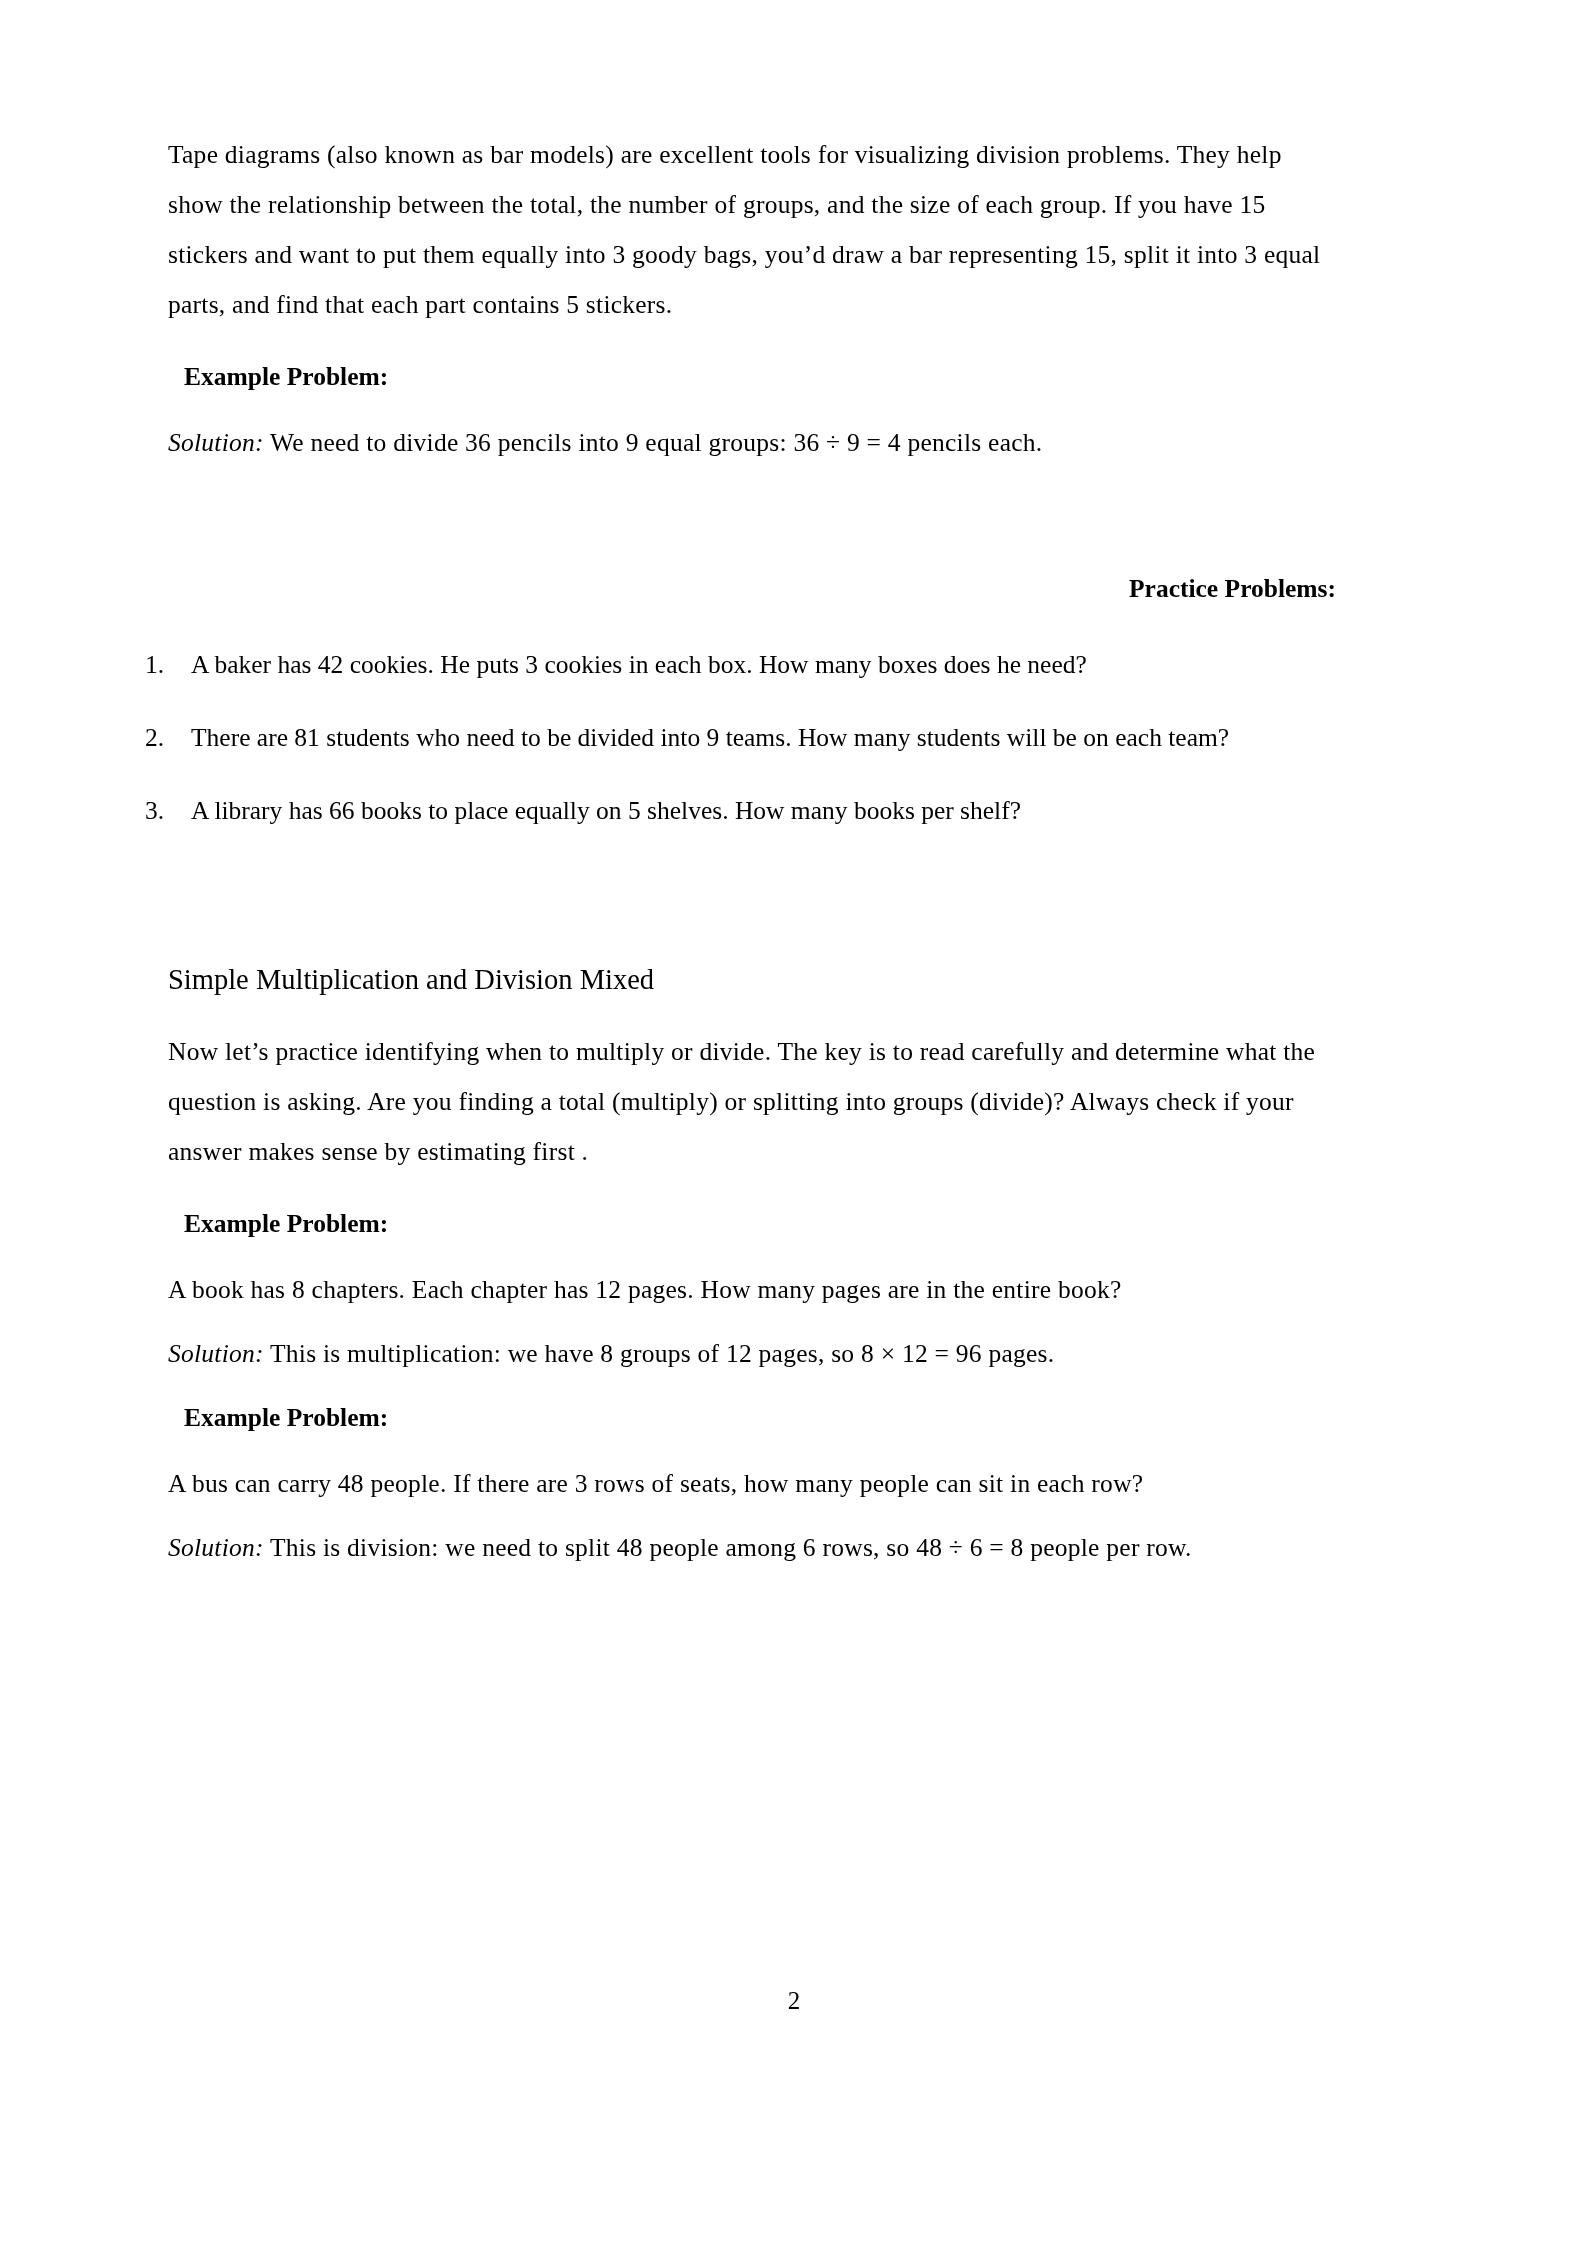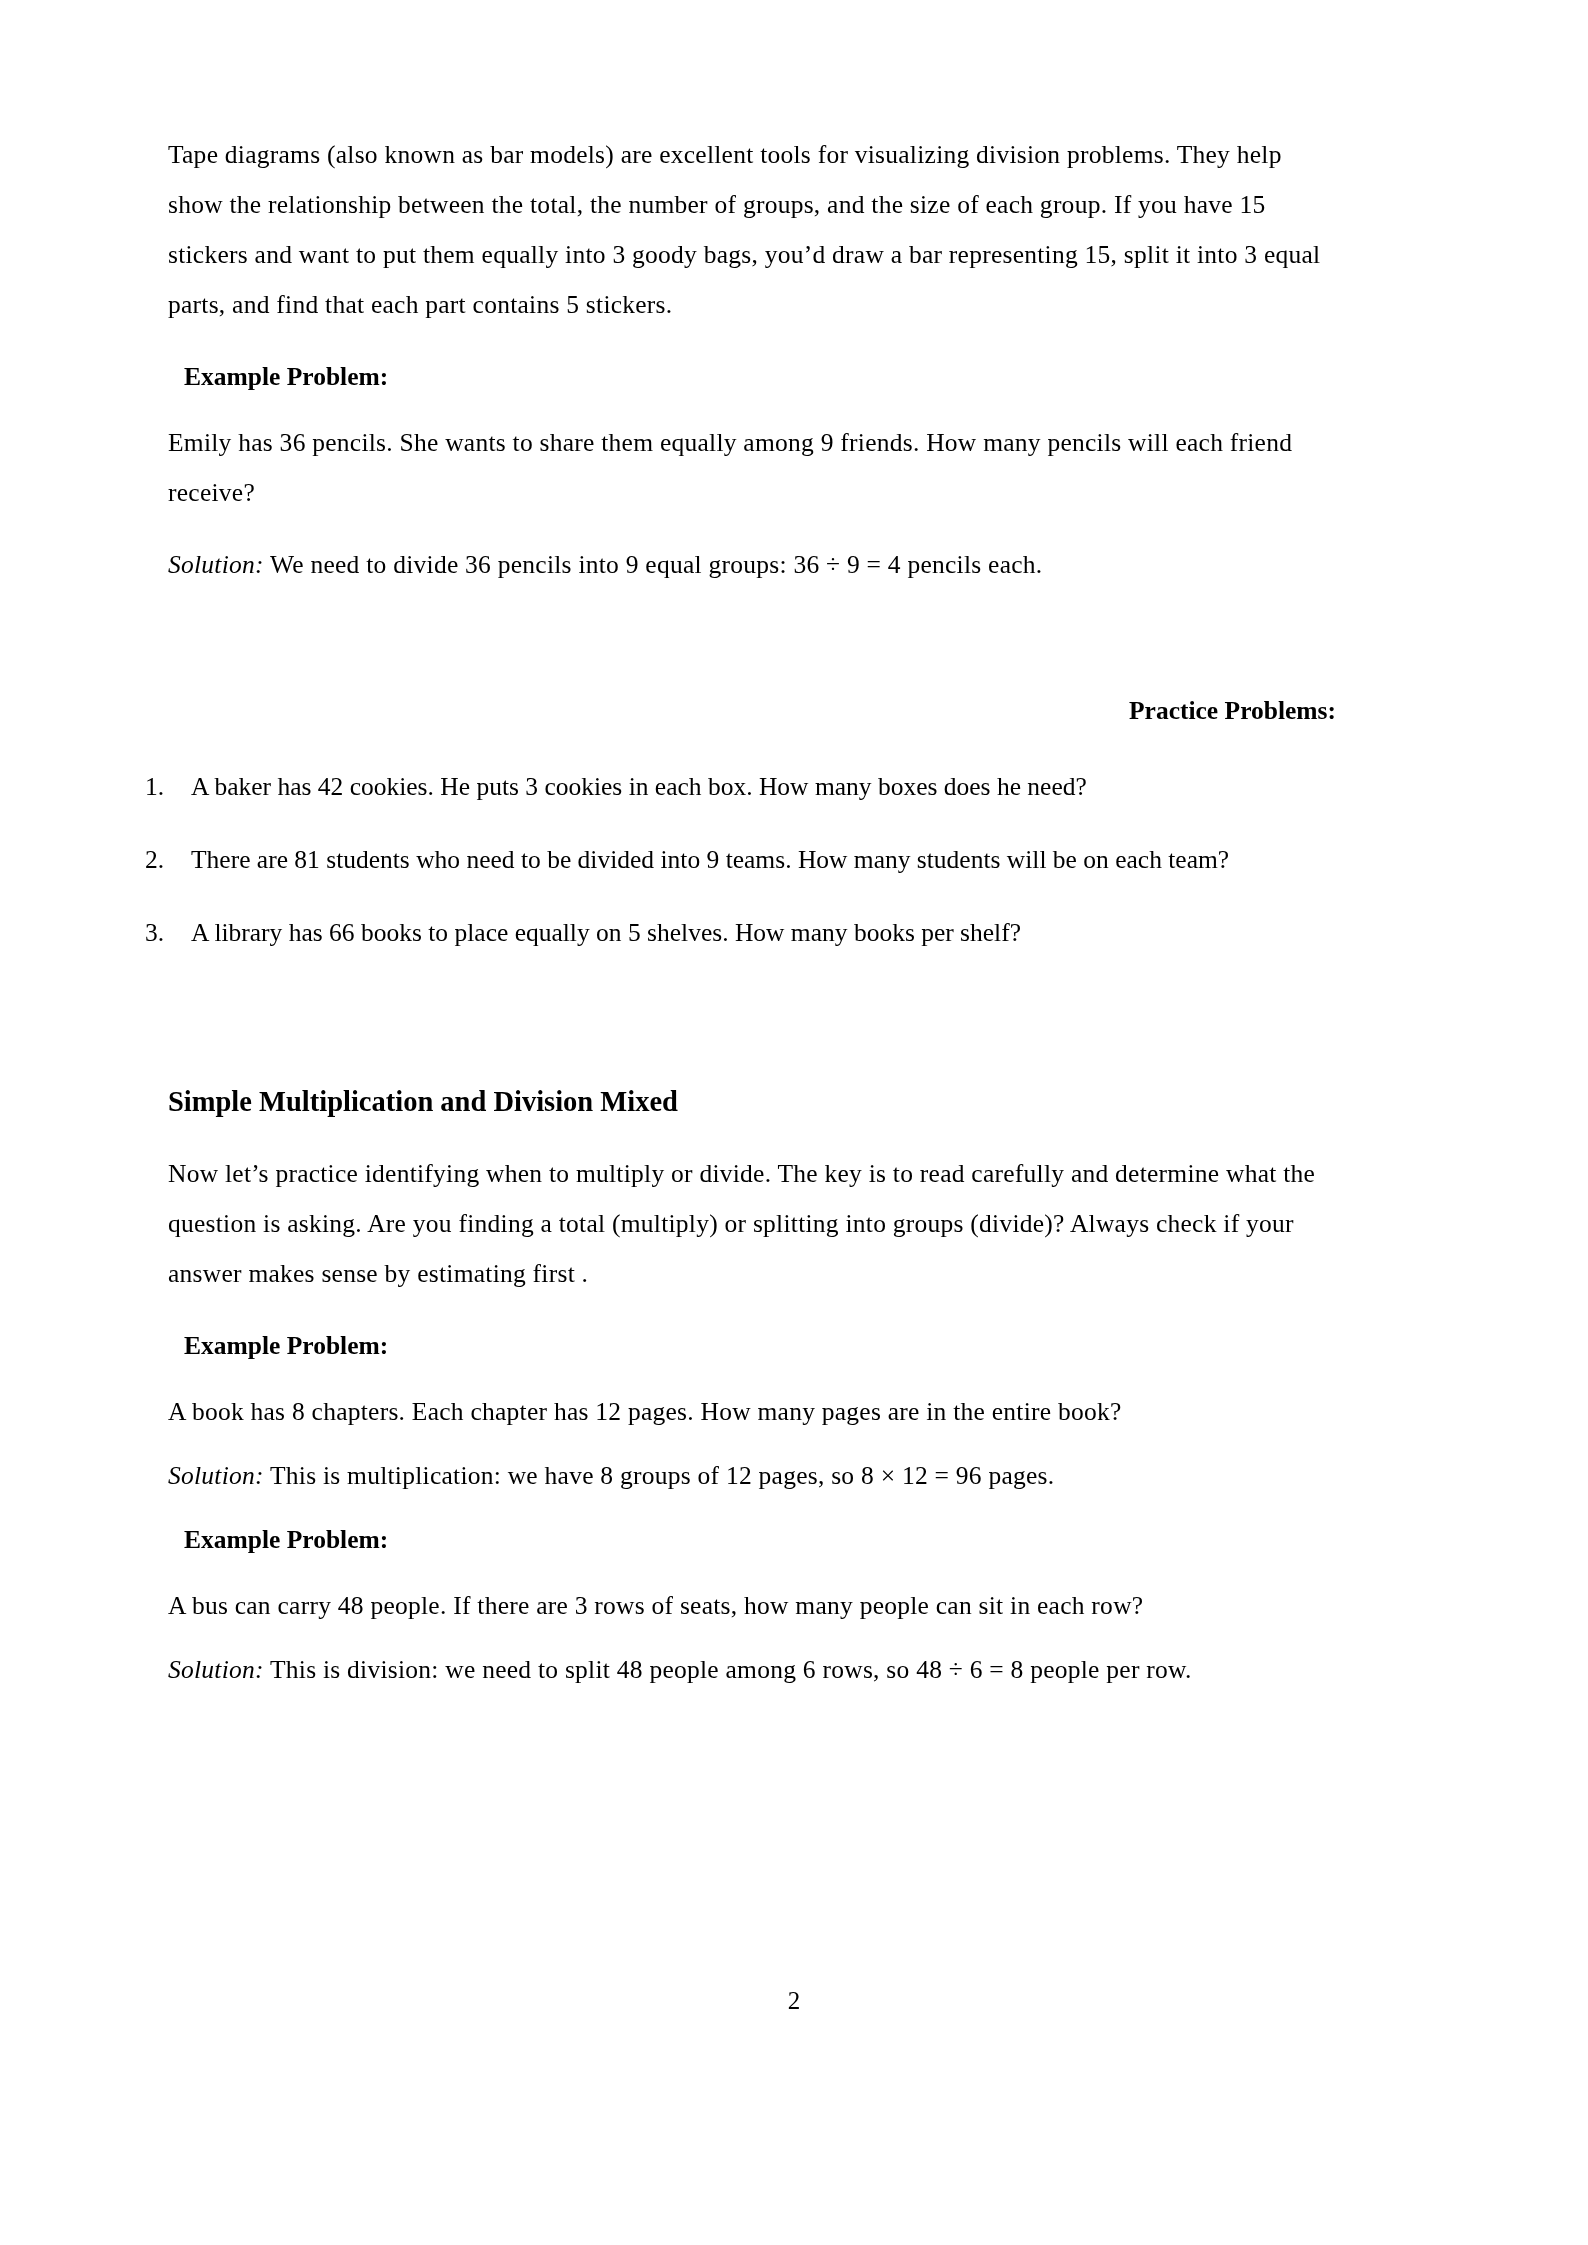--- a/index.html
+++ b/index.html
@@ -40,21 +40,21 @@
   .bold-label {
     font-weight: bold;
     font-size: 25.5px;
     line-height: 50px;
     margin: 0 0 16px 16px;
   }
   .solution-word {
     font-style: italic;
   }
   .section-heading {
-    font-weight: bold;
+    font-weight: normal;
     font-size: 28.5px;
     line-height: 50px;
     margin: 0 0 22px 0;
   }
   .spacer-lg { height: 74px; }
   .spacer-xl { height: 96px; }
   .practice-heading {
     font-weight: bold;
     font-size: 25.5px;
     line-height: 50px;
@@ -98,21 +98,20 @@
 </head>
 <body>
 
 <div class="page">
   <div class="content">
 
     <p class="para">Tape diagrams (also known as bar models) are excellent tools for visualizing division problems. They help show the relationship between the total, the number of groups, and the size of each group. If you have 15 stickers and want to put them equally into 3 goody bags, you’d draw a bar representing 15, split it into 3 equal parts, and find that each part contains 5 stickers.</p>
 
     <div class="bold-label">Example Problem:</div>
 
-    <p class="para">Emily has 36 pencils. She wants to share them equally among 9 friends. How many pencils will each friend receive?</p>
 
     <p class="para"><span class="solution-word">Solution:</span><span> We need to divide 36 pencils into 9 equal groups: 36 ÷ 9 = 4 pencils each.</span></p>
 
     <div class="spacer-lg"></div>
 
     <div class="practice-heading">Practice Problems:</div>
 
     <ol class="problem-list">
       <li>
         <span class="num">1.</span>

